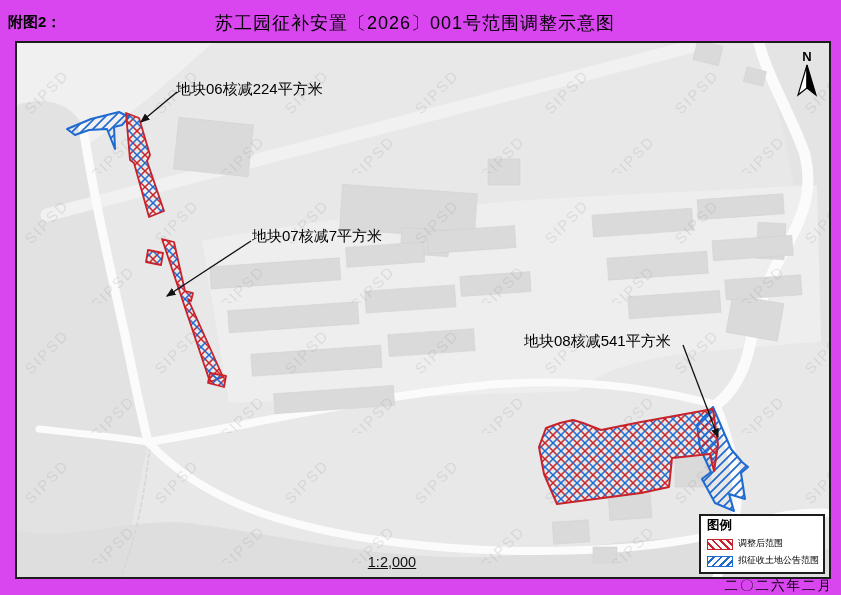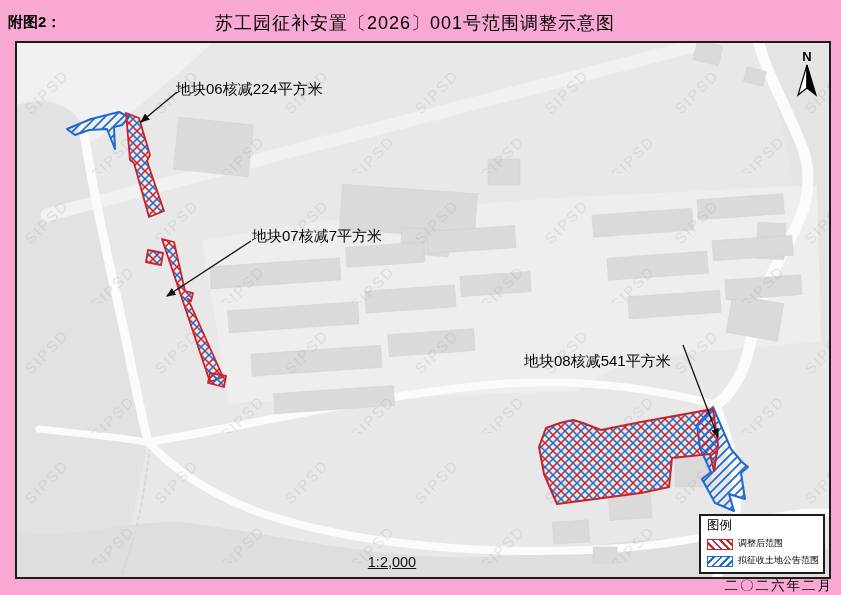--- a/index.html
+++ b/index.html
@@ -1,38 +1,38 @@
 <!DOCTYPE html>
 <html><head>
 <meta charset="utf-8">
 <style>
   html,body{margin:0;padding:0;background:#ffffff;}
   .page{
-    position:relative;width:841px;height:595px;background:#f9a8d4;overflow:hidden;
+    position:relative;width:841px;height:595px;background:#d946ef;overflow:hidden;
     font-family:"Liberation Sans","DejaVu Sans",sans-serif;color:#000;
   }
   .figure-label{position:absolute;left:8px;top:13px;font-size:15px;font-weight:bold;white-space:nowrap;}
   .main-title{position:absolute;left:185px;top:11px;width:460px;text-align:center;
     font-size:18px;font-weight:normal;letter-spacing:1px;white-space:nowrap;}
   .map-frame{
     position:absolute;left:15px;top:41px;width:812px;height:534px;
     border:2px solid #1c1c1c;background:#e8e8e8;overflow:hidden;
   }
   .map-svg{position:absolute;left:0;top:0;}
   .anno{position:absolute;font-size:15px;font-weight:400;white-space:nowrap;color:#000;}
   .anno-06{left:176px;top:80px;}
   .anno-07{left:252px;top:227px;}
-  .anno-08{left:524px;top:332px;margin-top:20px;}
+  .anno-08{left:524px;top:332px;}
   .scale-label{position:absolute;left:300px;top:511px;width:150px;text-align:center;
     font-size:14.5px;color:#111;text-decoration:underline;}
   .legend{
     position:absolute;left:682px;top:471px;width:126px;height:60px;
     background:#ffffff;border:2px solid #1c1c1c;box-sizing:border-box;padding:2px 5px 0 6px;
   }
-  .legend-title{font-size:12.5px;font-weight:normal;line-height:15px;}
+  .legend-title{font-size:12.5px;font-weight:bold;line-height:15px;}
   .legend-row{display:flex;align-items:flex-end;height:17px;}
   .swatch{width:26px;height:11px;box-sizing:border-box;margin-right:5px;flex:0 0 auto;}
   .swatch-red{border:1.6px solid #c8222a;
     background:repeating-linear-gradient(45deg,transparent 0 3.4px,#c8222a 3.4px 5.2px);}
   .swatch-blue{border:1.6px solid #1f6ad1;
     background:repeating-linear-gradient(135deg,transparent 0 3.4px,#1f6ad1 3.4px 5.2px);}
   .legend-item-label{font-size:9px;white-space:nowrap;letter-spacing:0;}
   .date-label{position:absolute;right:8px;top:577px;font-size:13.5px;letter-spacing:2px;
     font-family:Liberation Sans, sans-serif;white-space:nowrap;}
 </style>

